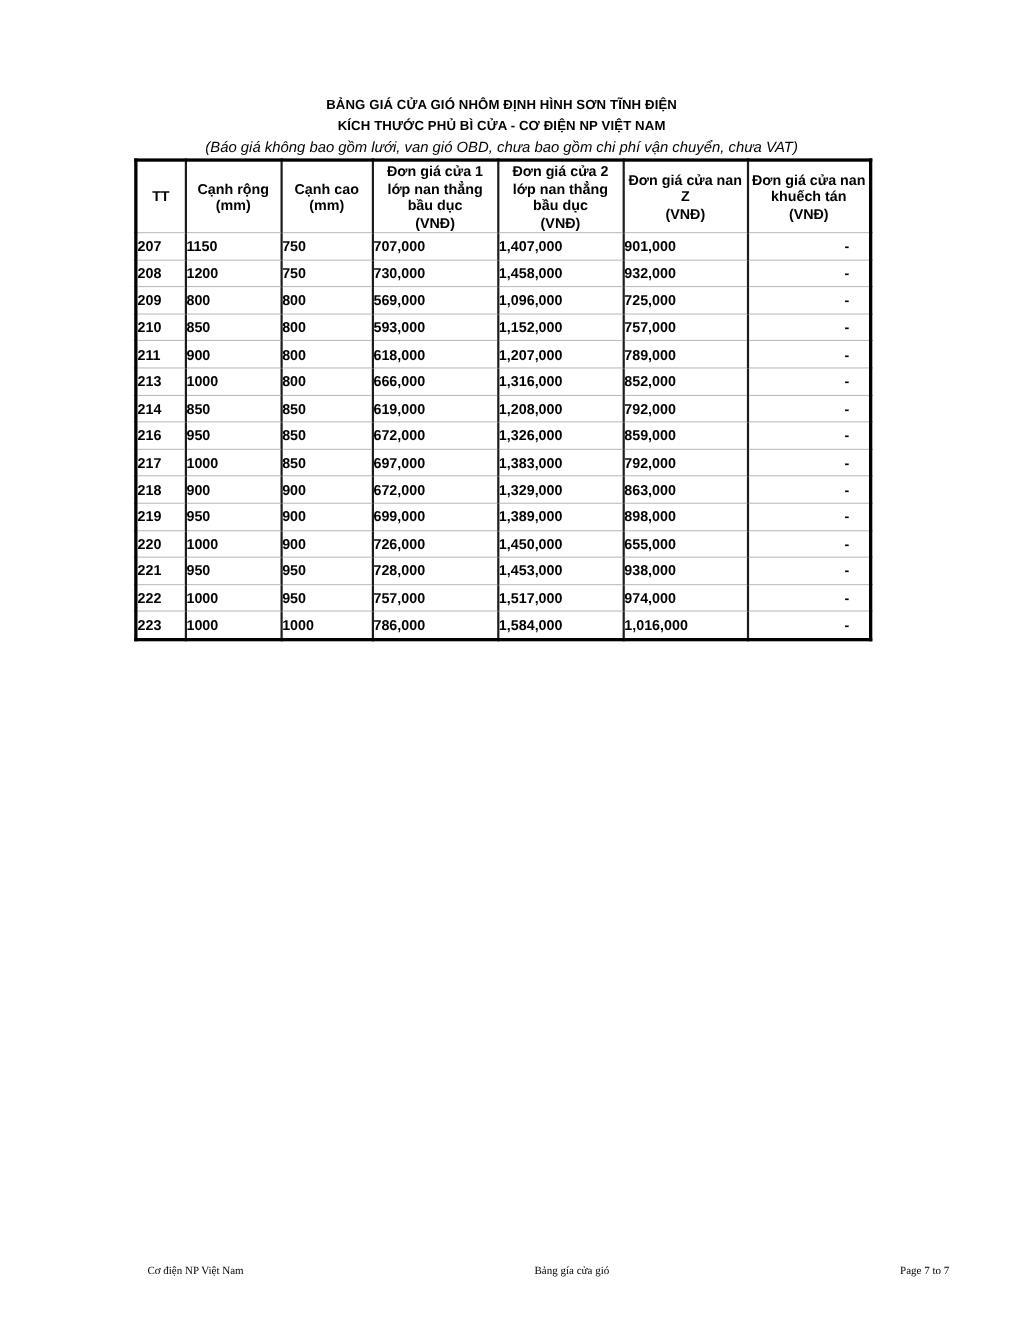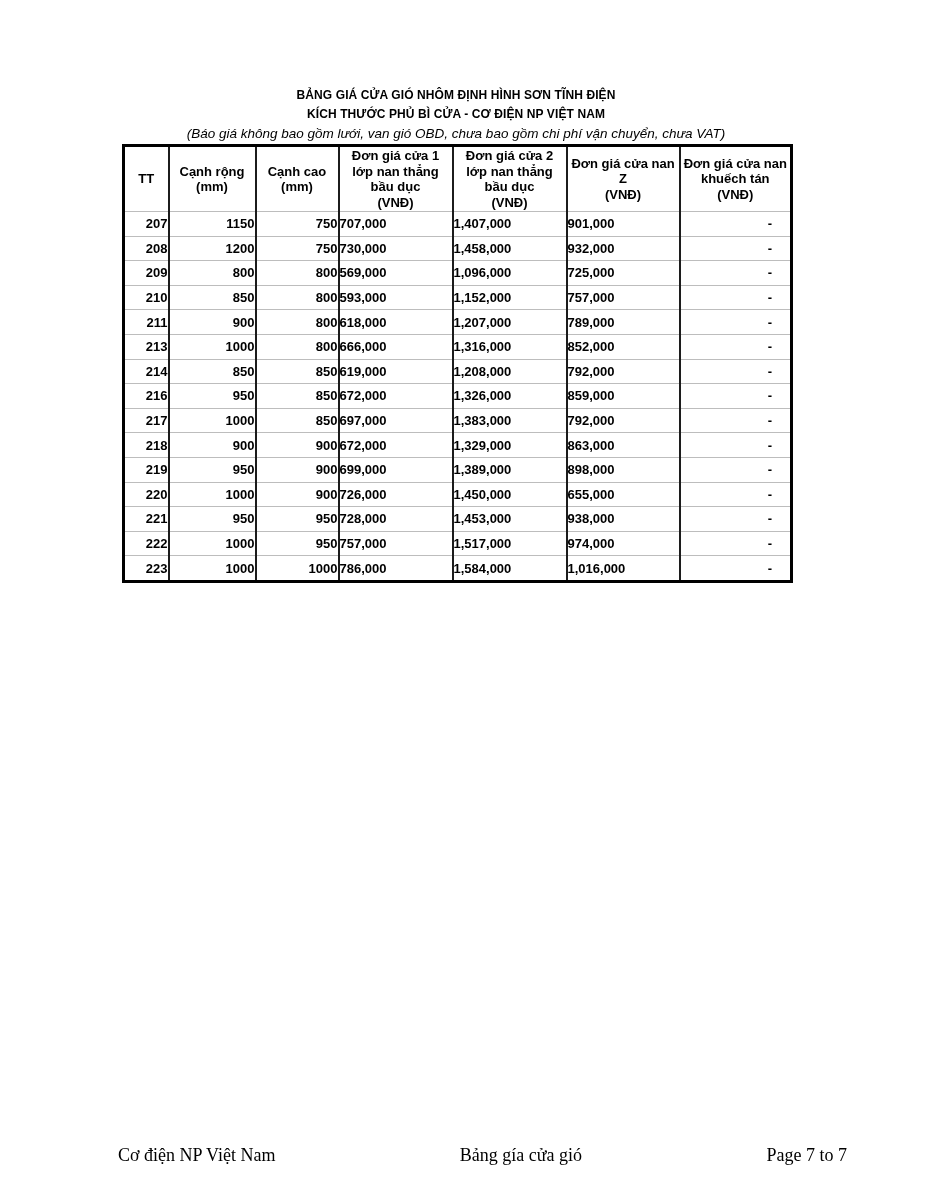--- a/index.html
+++ b/index.html
@@ -40,28 +40,28 @@
     font-size:13px; line-height:15.5px;
     white-space:pre-line;
     text-align:center; vertical-align:middle;
     height:64px;
   }
   .price-table td {
     font-size:13px;
     height:23.6px;
     vertical-align:middle;
   }
-  td.c-center { text-align:right; }
+  td.c-center { text-align:left; }
   td.c-num   { text-align:left; padding-right:7px; }
   td.c-dash  { text-align:right; padding-right:18px; }
   .footer {
-    position:absolute; left:118px; top:1146px; width:729px;
+    position:absolute; left:134px; top:1146px; width:729px;
     display:flex; justify-content:space-between; align-items:baseline;
     font-family:"Liberation Serif", serif;
-    font-size:18px; line-height:19px;
+    font-size:10px; line-height:19px;
   }
 </style>
 </head>
 <body>
 
 <div class="title-block">
   <div class="title-line">BẢNG GIÁ CỬA GIÓ NHÔM ĐỊNH HÌNH SƠN TĨNH ĐIỆN</div>
   <div class="title-line">KÍCH THƯỚC PHỦ BÌ CỬA - CƠ ĐIỆN NP VIỆT NAM</div>
   <div class="note-line">(Báo giá không bao gồm lưới, van gió OBD, chưa bao gồm chi phí vận chuyển, chưa VAT)</div>
 </div>

